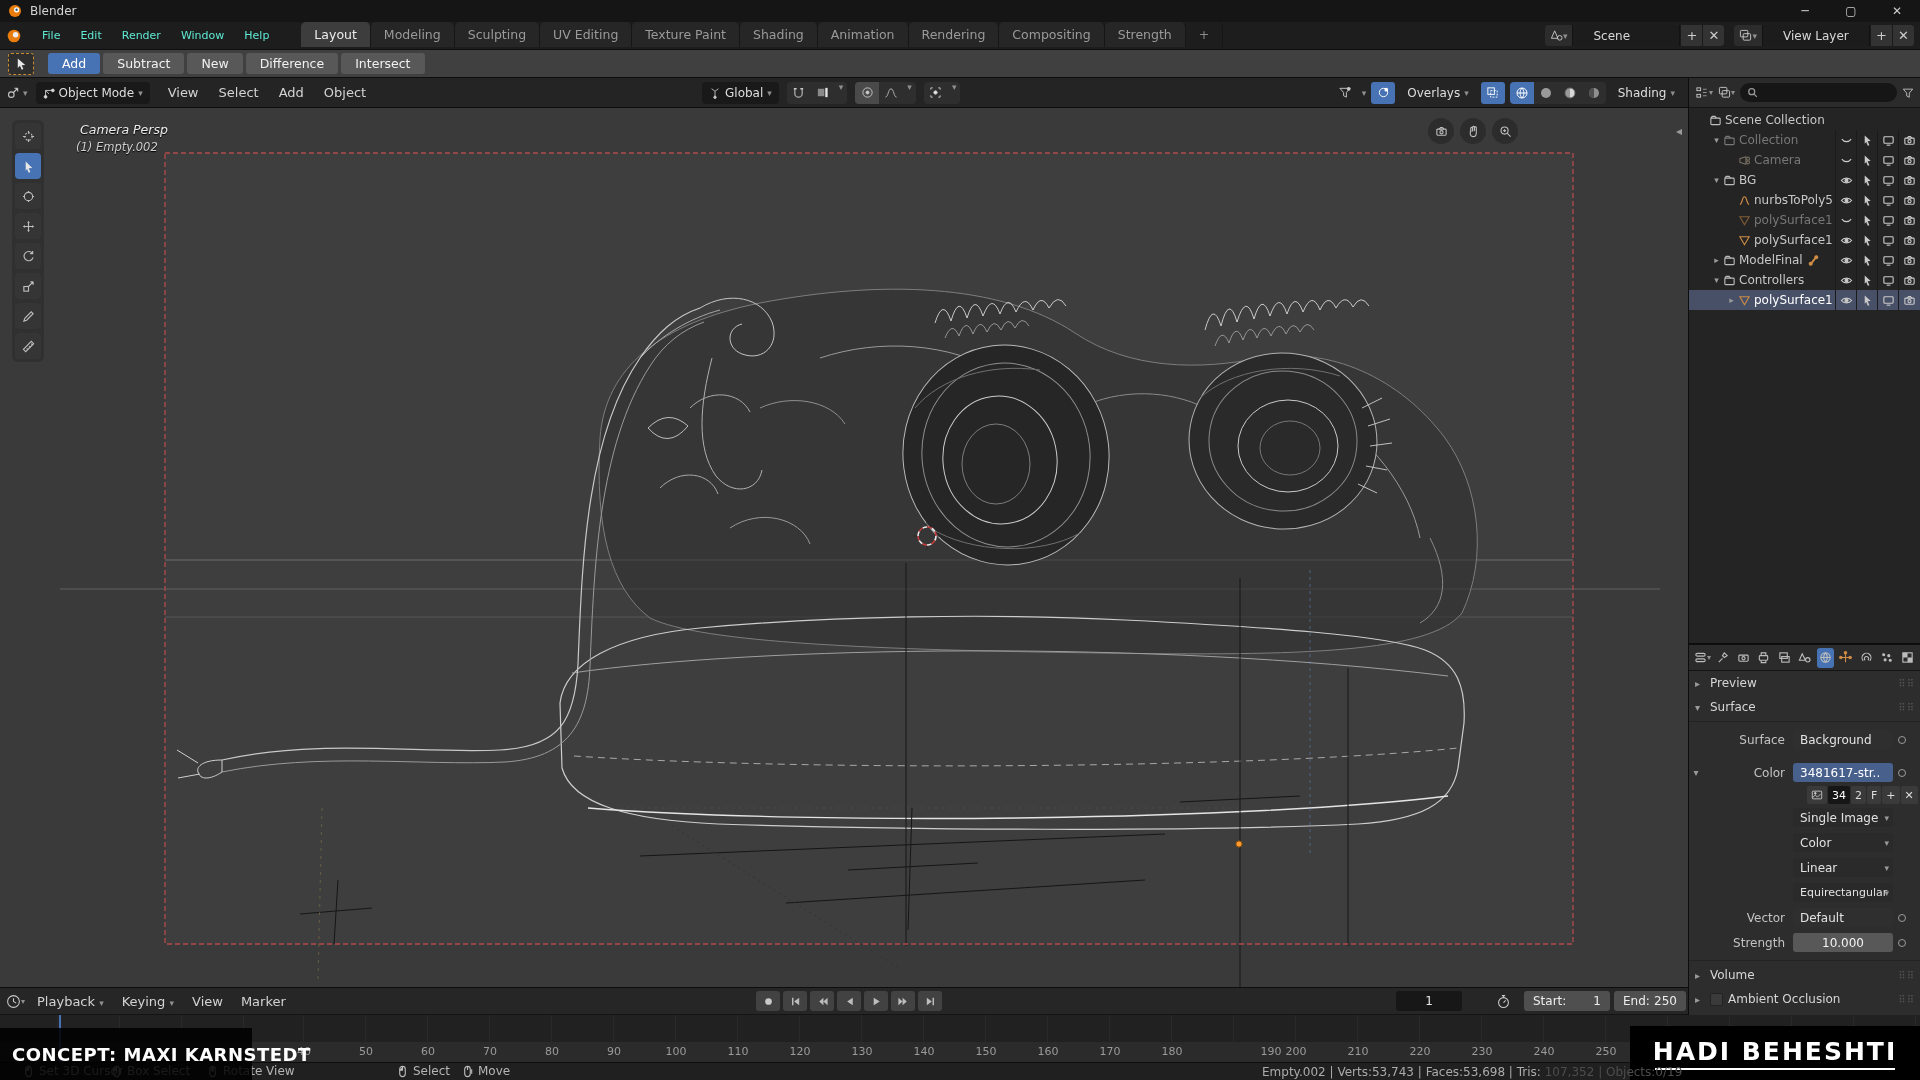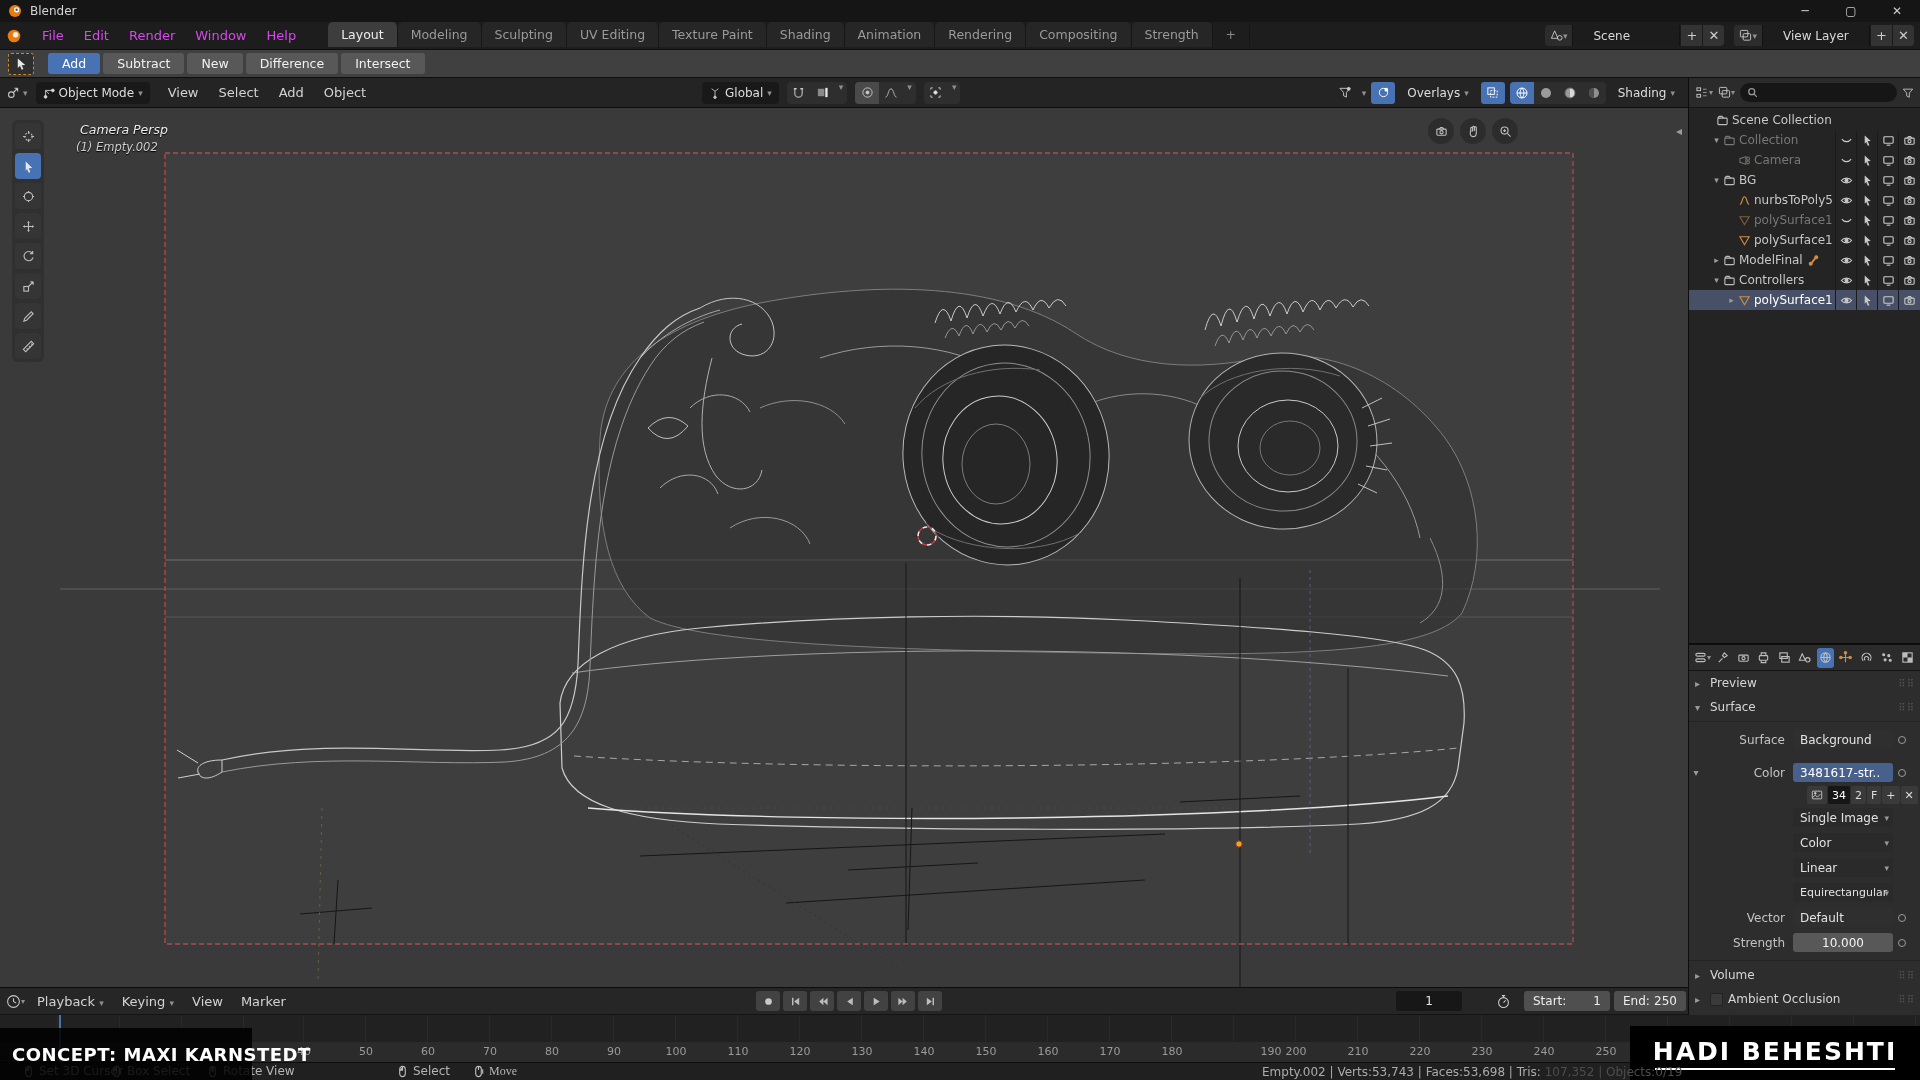--- a/index.html
+++ b/index.html
@@ -14,21 +14,21 @@
     display:flex; align-items:center; padding-left:8px; color:#d4d4d4; }
   #titlebar .t-title { margin-left:8px; font-size:12px; }
   #win-controls { margin-left:auto; display:flex; height:22px; }
   #win-controls span { width:46px; display:flex; align-items:center; justify-content:center;
     color:#cfcfcf; font-size:12px; }
 
   
   #topbar { position:absolute; left:0; top:22px; width:1920px; height:28px; background:#1d1d1d;
     border-bottom:1px solid #0e0e0e; display:flex; align-items:center; padding:0 6px; }
   #menubar { display:flex; margin-left:10px; }
-  #menubar .menu-item { padding:4px 10px; color:#d946ef; font-size:13px; }
+  #menubar .menu-item { padding:4px 10px; color:#5eead4; font-size:11px; }
   #workspaces { display:flex; margin-left:22px; height:28px; align-items:flex-start; }
   #workspaces .tab { padding:5px 13px; font-size:12.5px; color:#9a9a9a; background:#262626;
     border-right:1px solid #161616; border-radius:5px 5px 0 0; }
   #workspaces .tab.active { background:#3d3d3d; color:#ececec; }
   #workspaces .tab.addtab { background:transparent; color:#8a8a8a; }
   .id-widget { display:flex; align-items:center; height:21px; background:#2c2c2c;
     border-radius:4px; overflow:hidden; margin-left:10px; }
   .id-widget .seg { display:flex; align-items:center; height:100%; padding:0 5px; background:#2c2c2c; }
   .id-widget .name { background:#1c1c1c; color:#d8d8d8; width:108px; padding:0 20px; height:100%;
     display:flex; align-items:center; border-left:1px solid #121212; border-right:1px solid #121212; }
@@ -590,21 +590,21 @@
             </svg>
         </span>
       </div>
       <span class="icon">
         <svg width="12" height="12" viewBox="0 0 14 14" fill="none" stroke="#c9c9c9">
             <path d="M1.5 2.5h11L8.5 7v5l-3-1.5V7Z"></path>
           </svg>
       </span>
     </div>
     <div id="outliner-rows">
-        <div class="out-row" style="padding-left: 14px;">
+        <div class="out-row" style="padding-left: 7px;">
           <span class="exp"></span>
           <span class="icon">
             <svg width="13" height="13" viewBox="0 0 14 14" fill="none" stroke="currentColor" stroke-width="1.2">
               <rect x="2" y="4.5" width="10" height="7" rx="1"></rect>
               <path d="M2 4.5 3.5 2.5h3L8 4.5"></path>
             </svg>
           </span>
           <span class="olabel">Scene Collection</span>
           <div class="out-toggles"></div>
         </div>
@@ -1281,21 +1281,21 @@
         </span>
         <span class="hint" style="left: 396px;">
           <span class="icon">
             <svg width="13" height="13" viewBox="0 0 14 14" fill="none" stroke="currentColor" stroke-width="1.2">
               <rect x="4" y="1.5" width="6" height="11" rx="3"></rect>
               <path d="M4 5.5h3V1.8" fill="currentColor"></path>
             </svg>
           </span>
           <span>Select</span>
         </span>
-        <span class="hint" style="left: 472px; font-family: Liberation Serif, serif;">
+        <span class="hint" style="left: 461px;">
           <span class="icon">
             <svg width="13" height="13" viewBox="0 0 14 14" fill="none" stroke="currentColor" stroke-width="1.2">
               <rect x="4" y="1.5" width="6" height="11" rx="3"></rect>
               <path d="M7 5.5V1.8M11.5 4.5v5"></path>
             </svg>
           </span>
           <span>Move</span>
         </span>
       </div>
     <div id="stats">

